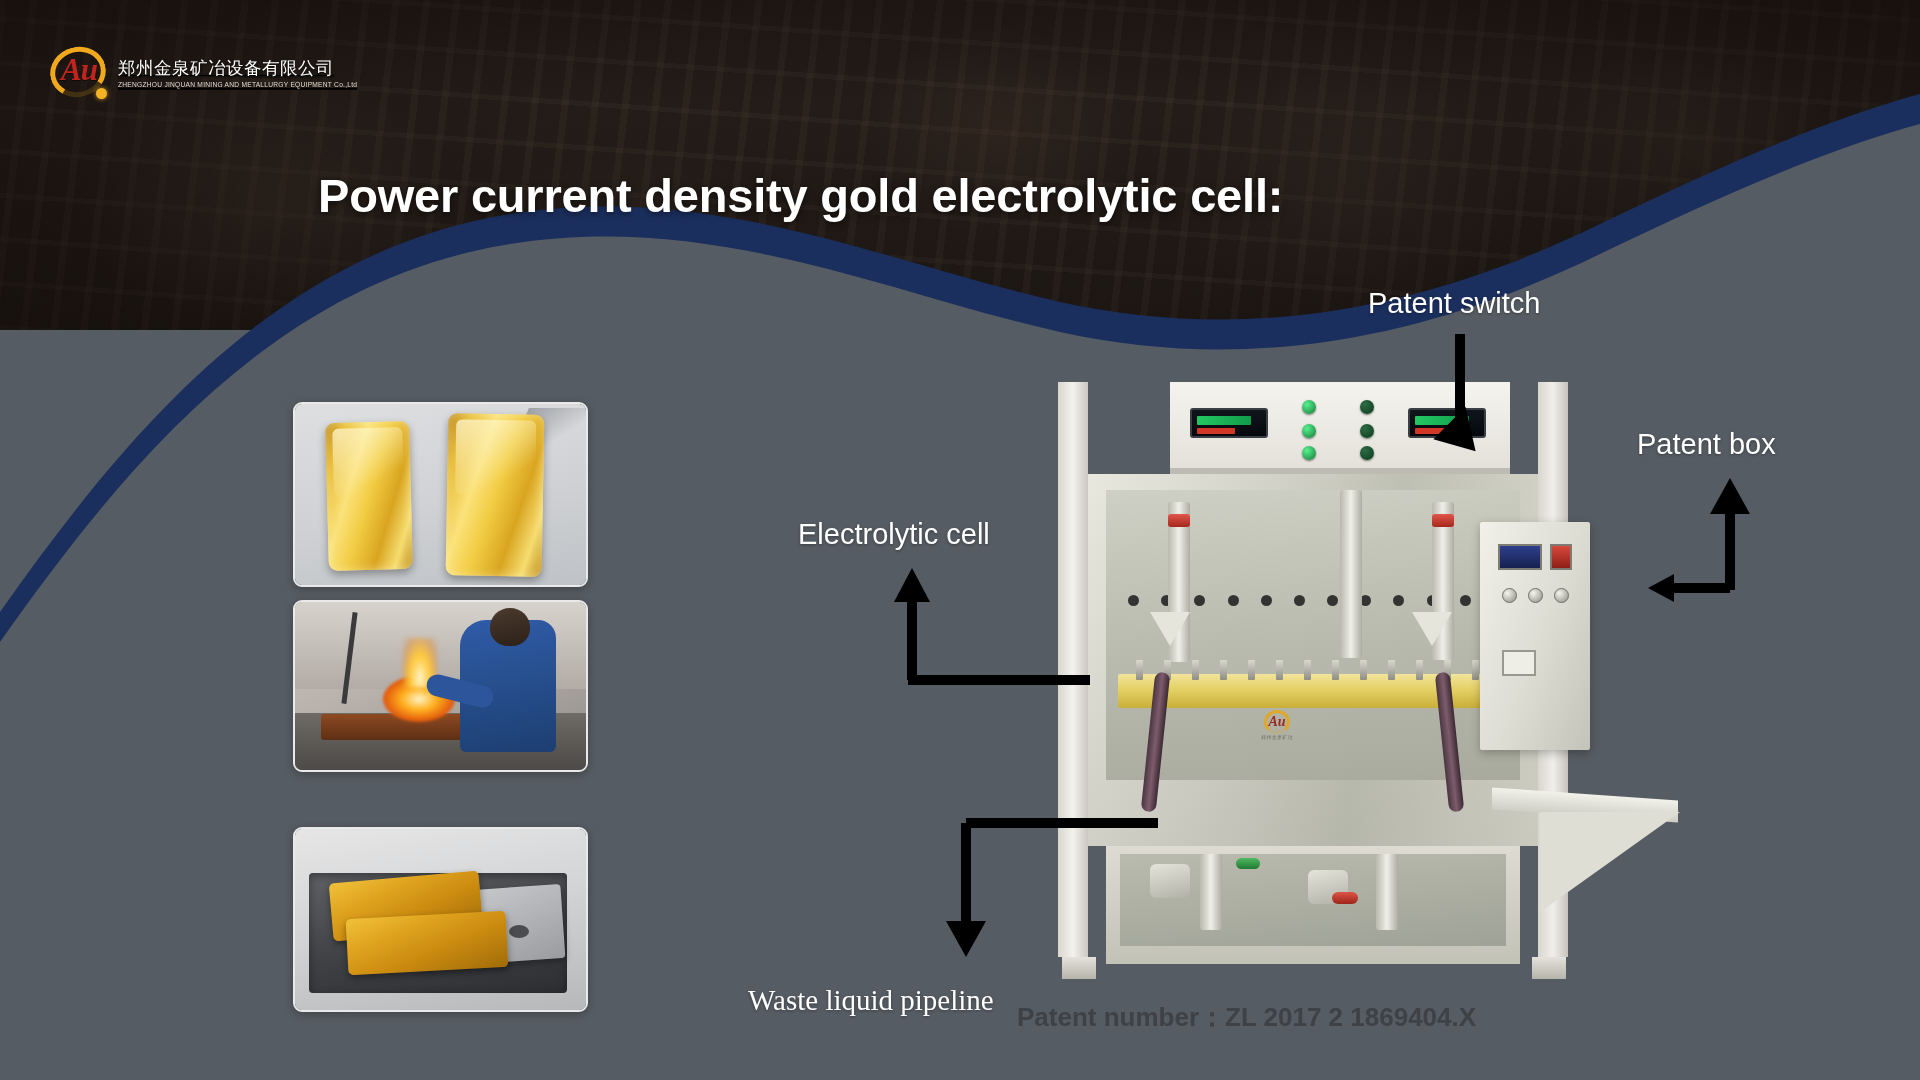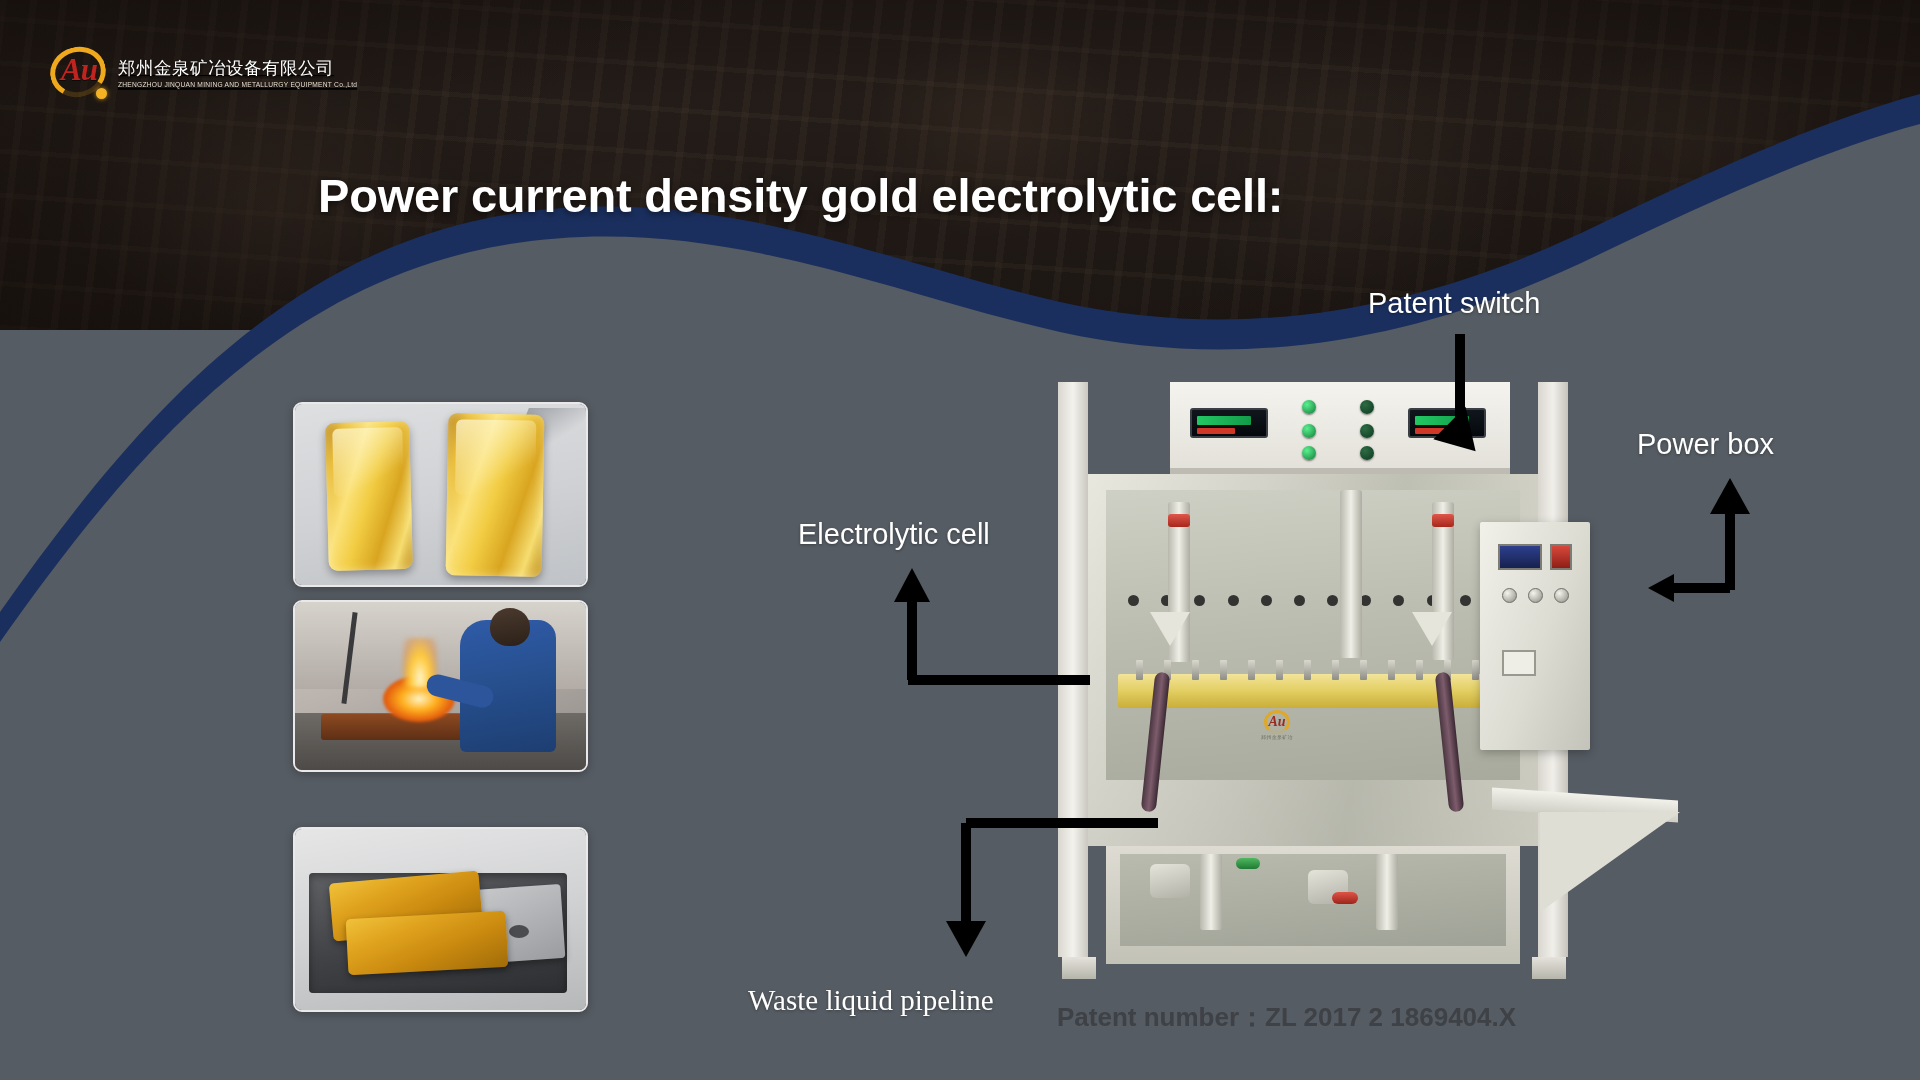--- a/index.html
+++ b/index.html
@@ -359,21 +359,20 @@
     text-shadow:0 1px 3px rgba(0,0,0,.35);
   }
   #lbl-device-switch{ left:1368px; top:287px; }
   #lbl-power-box{    left:1637px; top:428px; }
   #lbl-electrolytic{ left:798px;  top:518px; }
   #lbl-waste{        left:748px;  top:984px;font-family:Liberation Serif, serif; }
   #lbl-patent{
     left:1017px; top:1000px; z-index:14;
     color:#3e4146; font-size:26px; font-weight:bold; white-space:nowrap;
     position:absolute;
-    margin-left:40px;
   }
   .arrow-svg{ position:absolute; z-index:13; pointer-events:none; }
 </style>
 </head>
 <body>
 
 <div class="header-band">
   <div class="header-photo"></div>
   <div class="header-vignette"></div>
 </div>
@@ -554,17 +553,17 @@
   <path d="M18,120 L200,120" stroke="#000" stroke-width="10" fill="none"></path>
 </svg>
 
 <svg class="arrow-svg" style="left:940px; top:805px; width:230px; height:170px;" viewBox="0 0 230 170">
   <path d="M218,18 L26,18" stroke="#000" stroke-width="10" fill="none"></path>
   <path d="M26,18 L26,128" stroke="#000" stroke-width="10" fill="none"></path>
   <path d="M26,152 L6,116 L46,116 Z" fill="#000"></path>
 </svg>
 
 <div class="callout" id="lbl-device-switch">Patent switch</div>
-<div class="callout" id="lbl-power-box">Power box</div>
+<div class="callout" id="lbl-power-box">Patent box</div>
 <div class="callout" id="lbl-electrolytic">Electrolytic cell</div>
 <div class="callout" id="lbl-waste">Waste liquid pipeline</div>
 
 <div id="lbl-patent">Patent number：ZL 2017  2  1869404.X</div>
 
 </body></html>

